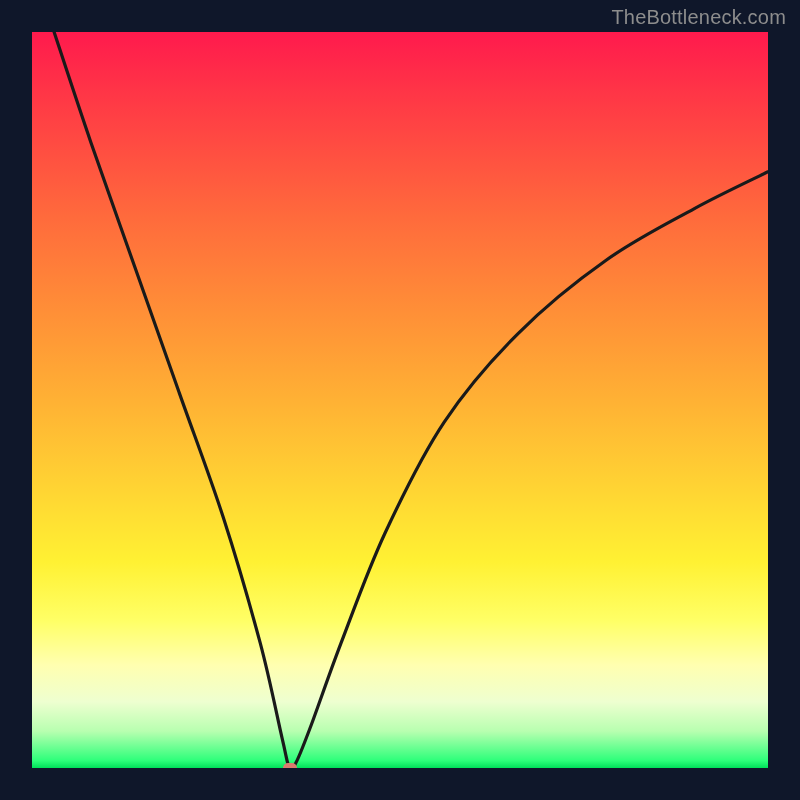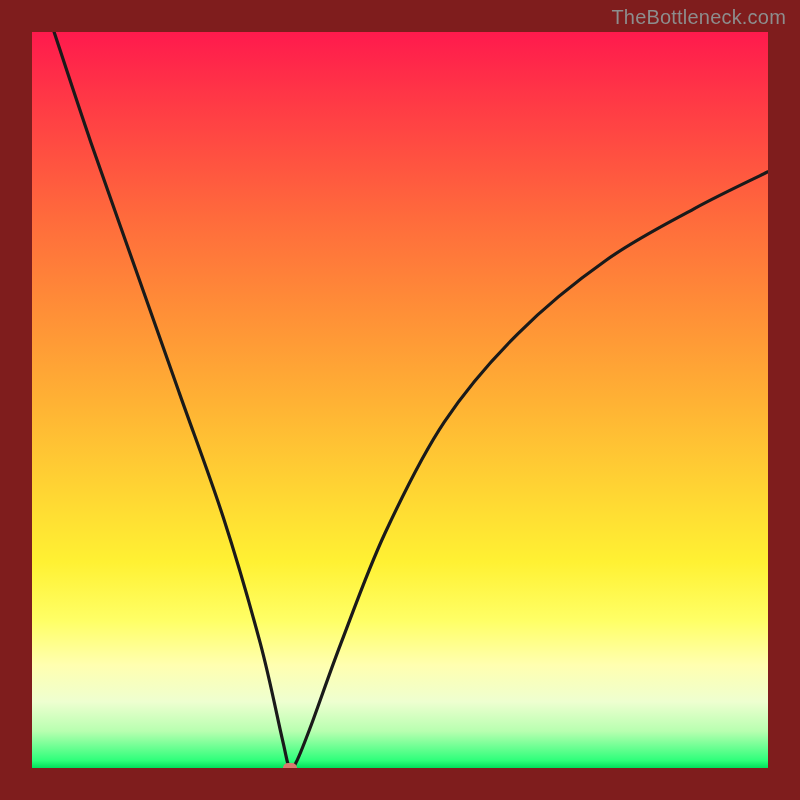--- a/index.html
+++ b/index.html
@@ -7,21 +7,21 @@
     padding: 0;
     width: 800px;
     height: 800px;
     background: #000;
     overflow: hidden;
     font-family: Arial, Helvetica, sans-serif;
   }
   .frame {
     position: absolute;
     inset: 0;
-    background: #7f1d1d;
+    background: #0f172a;
   }
   .plot {
     position: absolute;
     left: 32px;
     top: 32px;
     width: 736px;
     height: 736px;
     overflow: hidden;
   }
   .gradient {

